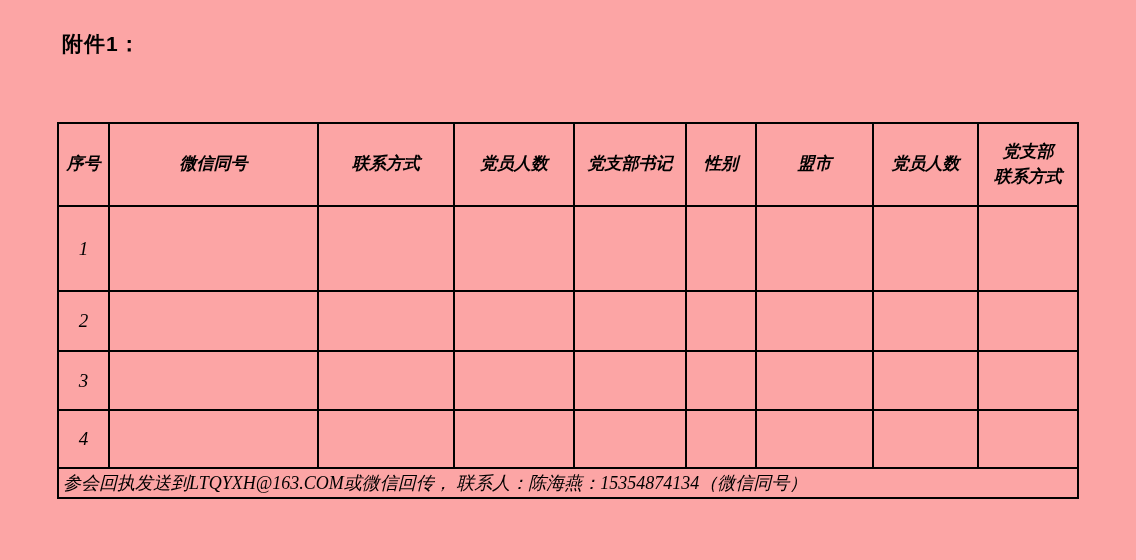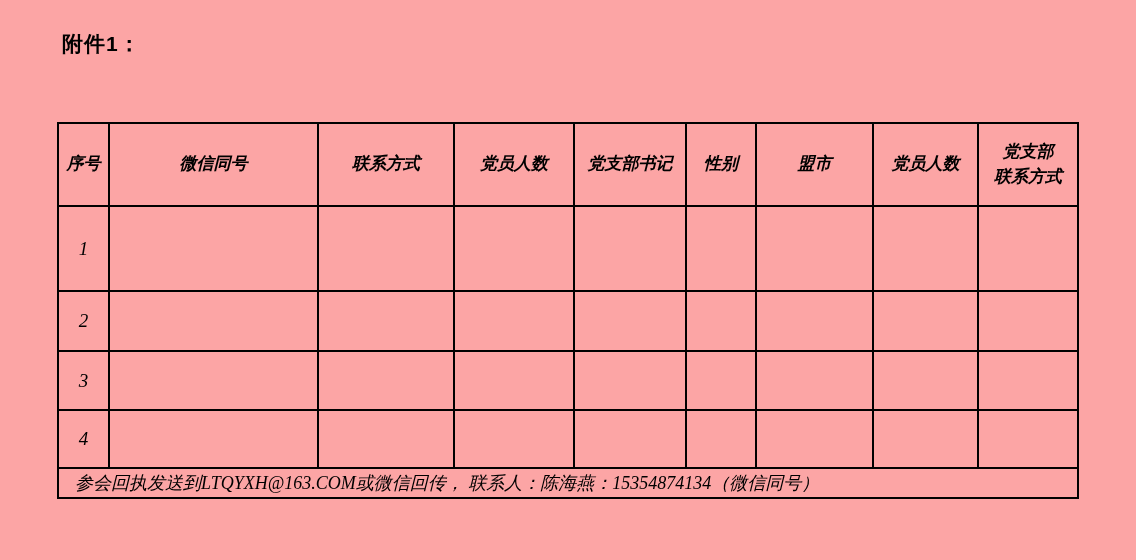--- a/index.html
+++ b/index.html
@@ -62,21 +62,21 @@
   tr.header-row  { height: 83px; }
   tr.data-row-1  { height: 85px; }
   tr.data-row-2  { height: 60px; }
   tr.data-row-3  { height: 59px; }
   tr.data-row-4  { height: 58px; }
   tr.footer-row  { height: 30px; }
   td.serial-cell { font-size: 19px; }
   td.footer-cell {
     text-align: left;
     font-size: 18px;
-    padding: 1px 4px 2px 16px;
+    padding: 1px 4px 2px 4px;
     white-space: nowrap;
   }
 </style>
 </head>
 <body>
 
 <div class="page">
 
   <div class="attachment-label">附件1：</div>
 

